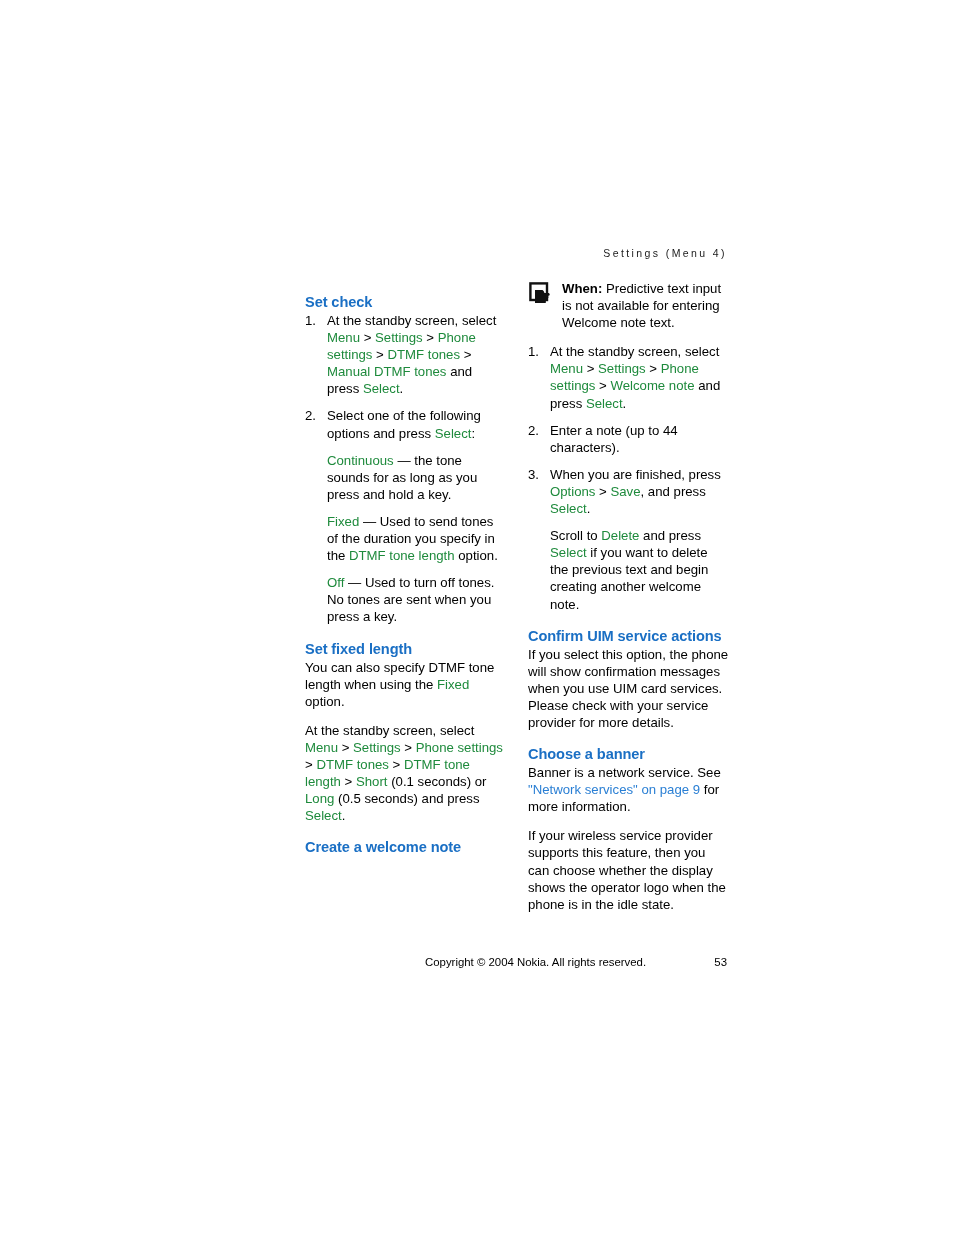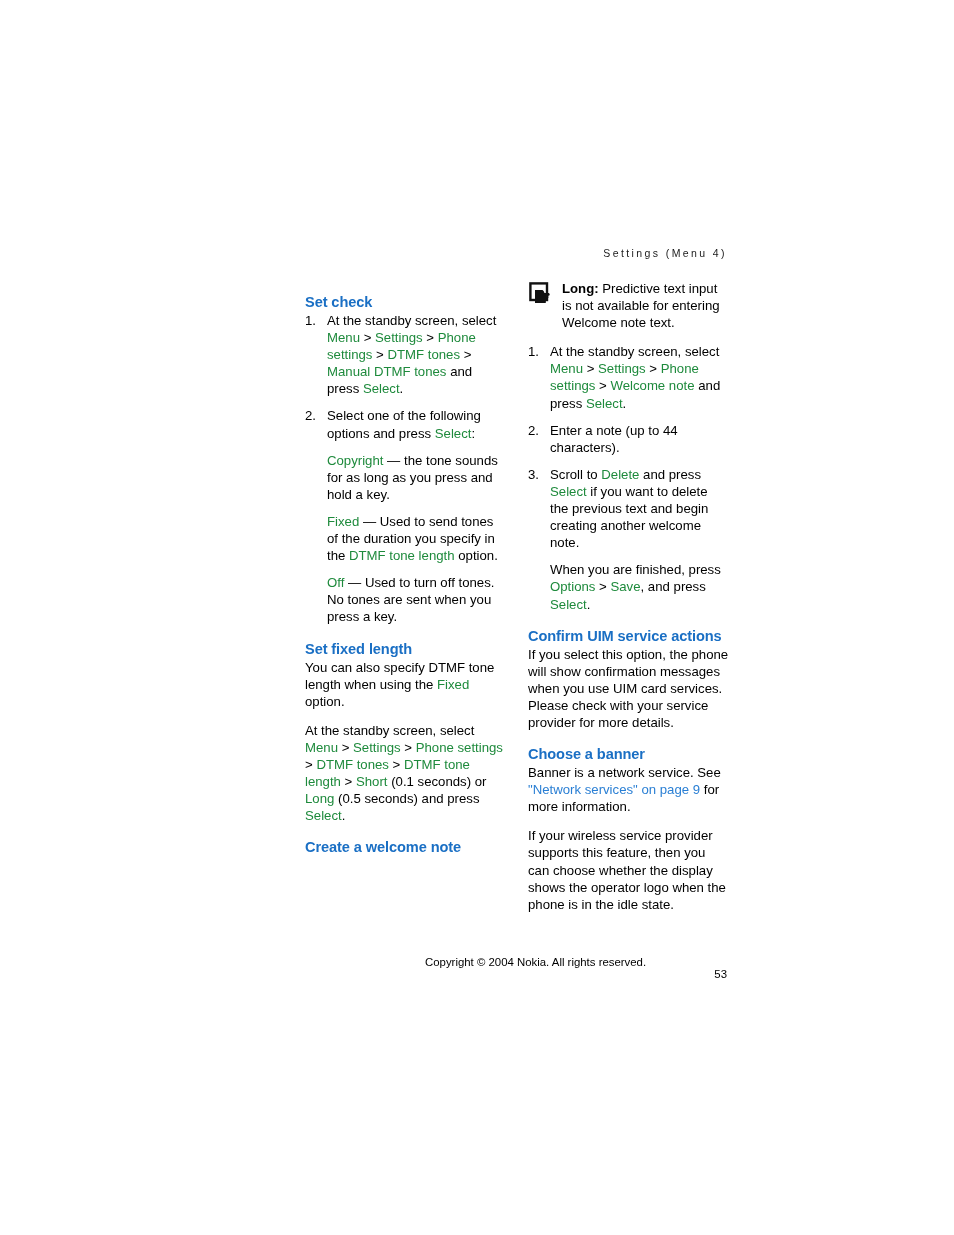--- a/index.html
+++ b/index.html
@@ -134,21 +134,21 @@
   }
   .footer .copy {
     position: absolute;
     left: 120px;
     top: 0;
     white-space: nowrap;
   }
   .footer .pageno {
     position: absolute;
     right: 0;
-    top: 12px;
+    top: 0;
   }
 </style>
 </head>
 <body>
 
 <div class="page">
 
   <div class="running-header">Settings (Menu 4)</div>
 
   <div class="col col-left">
@@ -159,21 +159,21 @@
     <ol class="steps">
       <li>
         <span class="num">1.</span>
         <p><span>At the standby screen, select </span><span class="ui">Menu</span><span class="sep"> &gt; </span><span class="ui">Settings</span><span class="sep"> &gt; </span><span class="ui">Phone settings</span><span class="sep"> &gt; </span><span class="ui">DTMF tones</span><span class="sep"> &gt; </span><span class="ui">Manual DTMF tones</span><span> and press </span><span class="ui">Select</span><span>.</span></p>
       </li>
 
       <li>
         <span class="num">2.</span>
         <p><span>Select one of the following options and press </span><span class="ui">Select</span><span>:</span></p>
 
-        <p class="defblock"><span class="ui">Copyright</span><span> — </span><span>the tone sounds for as long as you press and hold a key.</span></p>
+        <p class="defblock"><span class="ui">Continuous</span><span> — </span><span>the tone sounds for as long as you press and hold a key.</span></p>
 
         <p class="defblock"><span class="ui">Fixed</span><span> — </span><span>Used to send tones of the duration you specify in the </span><span class="ui">DTMF tone length</span><span> option.</span></p>
 
         <p class="defblock"><span class="ui">Off</span><span> — </span><span>Used to turn off tones. No tones are sent when you press a key.</span></p>
       </li>
     </ol>
 
     <h2 class="section">Set fixed length</h2>
 
     <p class="body"><span>You can also specify DTMF tone length when using the </span><span class="ui">Fixed</span><span> option.</span></p>
@@ -187,38 +187,38 @@
   <div class="col col-right">
 
     <div class="note">
       <span class="note-icon">
         <svg width="26" height="24" viewBox="0 0 26 24" xmlns="http://www.w3.org/2000/svg">
           <rect x="1.4" y="1.4" width="16.6" height="16.6" fill="none" stroke="#111111" stroke-width="2.4"></rect>
           <path d="M8.6 8.0 h4.0 c1.0 0 1.7 0.5 2.0 1.1 l0.9 1.9 h3.6 c0.9 0 1.6 0.6 1.6 1.4 0 0.8 -0.7 1.4 -1.6 1.4 h-1.2 c0.9 0 1.6 0.6 1.6 1.3 0 0.8 -0.7 1.3 -1.6 1.3 h-1.1 c0.8 0 1.4 0.5 1.4 1.2 0 0.7 -0.6 1.2 -1.4 1.2 h-1.0 c0.7 0 1.2 0.5 1.2 1.1 0 0.6 -0.5 1.1 -1.2 1.1 h-7.8 z" fill="#111111"></path>
           <rect x="6.0" y="8.0" width="3.0" height="13.0" fill="#111111"></rect>
         </svg>
       </span>
-      <span class="bold">Long:</span><span> Predictive text input is not available for entering Welcome note text.</span>
+      <span class="bold">When:</span><span> Predictive text input is not available for entering Welcome note text.</span>
     </div>
 
     <ol class="steps">
       <li>
         <span class="num">1.</span>
         <p><span>At the standby screen, select </span><span class="ui">Menu</span><span class="sep"> &gt; </span><span class="ui">Settings</span><span class="sep"> &gt; </span><span class="ui">Phone settings</span><span class="sep"> &gt; </span><span class="ui">Welcome note</span><span> and press </span><span class="ui">Select</span><span>.</span></p>
       </li>
 
       <li>
         <span class="num">2.</span>
         <p>Enter a note (up to 44 characters).</p>
       </li>
 
       <li>
         <span class="num">3.</span>
+        <p><span>When you are finished, press </span><span class="ui">Options</span><span class="sep"> &gt; </span><span class="ui">Save</span><span>, and press </span><span class="ui">Select</span><span>.</span></p>
         <p><span>Scroll to </span><span class="ui">Delete</span><span> and press </span><span class="ui">Select</span><span> if you want to delete the previous text and begin creating another welcome note.</span></p>
-        <p><span>When you are finished, press </span><span class="ui">Options</span><span class="sep"> &gt; </span><span class="ui">Save</span><span>, and press </span><span class="ui">Select</span><span>.</span></p>
       </li>
     </ol>
 
     <h2 class="section">Confirm UIM service actions</h2>
 
     <p class="body">If you select this option, the phone will show confirmation messages when you use UIM card services. Please check with your service provider for more details.</p>
 
     <h2 class="section">Choose a banner</h2>
 
     <p class="body"><span>Banner is a network service. See </span><span class="xref">"Network services" on page 9</span><span> for more information.</span></p>

